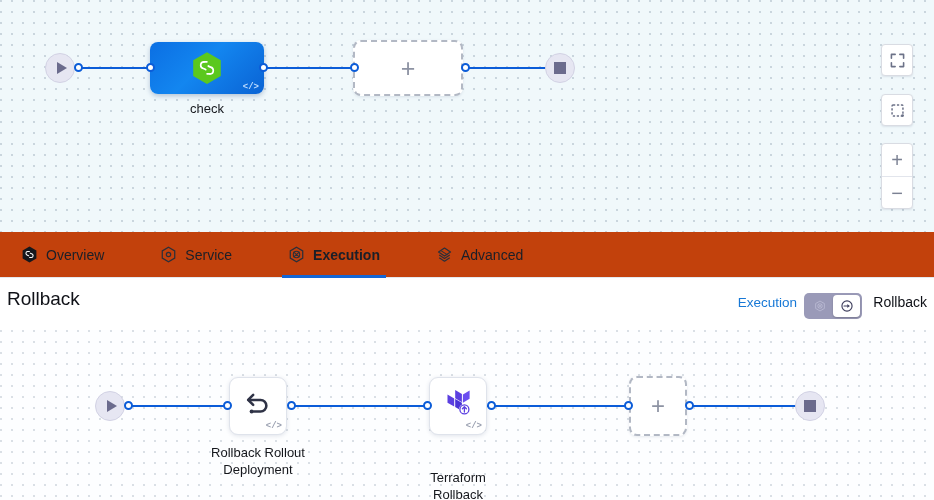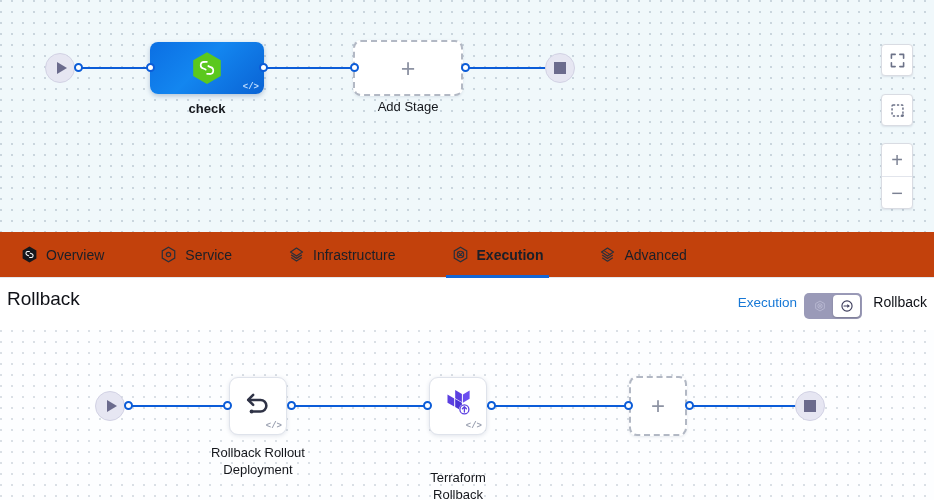--- a/index.html
+++ b/index.html
@@ -181,28 +181,27 @@
     <div class="stage-node" style="left:150px; top:42px;">
       <svg class="hex-green" width="30" height="33" viewBox="0 0 30 33">
         <polygon points="15,0.8 28.8,8.7 28.8,24.5 15,32.4 1.2,24.5 1.2,8.7" fill="#5bc81e"></polygon>
         <path d="M12.1 10.3c-1.9 0-3.4 1.5-3.4 3.4 0 1.6 1.1 2.9 2.6 3.3 1 .25 1.8.6 2.4 1.1M17.9 22.3c1.9 0 3.4-1.5 3.4-3.4 0-1.6-1.1-2.9-2.6-3.3-1-.25-1.8-.6-2.4-1.1" stroke="#ffffff" stroke-width="1.7" fill="none" stroke-linecap="round"></path>
         <path d="M11.9 10.3h3.0M18.1 22.3h-3.0" stroke="#ffffff" stroke-width="1.7" stroke-linecap="round"></path>
       </svg>
       <span class="code-badge" style="color:#bddcff;">&lt;/&gt;</span>
     </div>
     <div class="port" style="left:146px; top:63px;"></div>
     <div class="port" style="left:259px; top:63px;"></div>
-    <div class="node-label" style="left:150px; top:100px; width:114px; font-weight:bold;">check</div>
+    <div class="node-label" style="left:150px; top:100px; width:114px; font-weight:normal;">check</div>
 
     <div class="add-node" style="left:353px; top:40px; width:110px; height:56px;">
       <span class="plus-glyph" style="font-size:25px;">+</span>
     </div>
     <div class="port" style="left:350px; top:63px;"></div>
     <div class="port" style="left:461px; top:63px;"></div>
-    <div class="node-label" style="left:348px; top:98px; width:120px;">Add Stage</div>
 
     <div class="port" style="left:549px; top:63px;"></div>
     <div class="terminal" style="left:545px; top:53px;">
       <div class="stop-sq"></div>
     </div>
 
     <div class="tool-btn" style="left:881px; top:44px;">
       <svg width="15" height="15" viewBox="0 0 16 16">
         <path d="M1.5 5.5V1.5H5.5M10.5 1.5H14.5V5.5M14.5 10.5V14.5H10.5M5.5 14.5H1.5V10.5" stroke="#6c7288" stroke-width="1.7" fill="none" stroke-linecap="round" stroke-linejoin="round"></path>
       </svg>
@@ -232,28 +231,20 @@
     </div>
 
     <div class="tab" style="margin-left:52px;">
       <svg class="tab-icon" viewBox="0 0 18 18">
         <polygon points="9,1.4 15.6,5.2 15.6,12.8 9,16.6 2.4,12.8 2.4,5.2" stroke="#2b2f3a" stroke-width="1.3" fill="none"></polygon>
         <circle cx="9" cy="9" r="2.3" stroke="#2b2f3a" stroke-width="1.3" fill="none"></circle>
       </svg>
       <span>Service</span>
     </div>
 
-    <div class="tab" style="margin-left:52px;">
-      <svg class="tab-icon" viewBox="0 0 18 18">
-        <path d="M9 2.2 15.3 6.4 9 10.6 2.7 6.4z" stroke="#2b2f3a" stroke-width="1.3" fill="none" stroke-linejoin="round"></path>
-        <path d="M3.4 9.4 9 13.1l5.6-3.7" stroke="#2b2f3a" stroke-width="1.3" fill="none" stroke-linejoin="round"></path>
-        <path d="M3.4 12.2 9 15.9l5.6-3.7" stroke="#2b2f3a" stroke-width="1.3" fill="none" stroke-linejoin="round"></path>
-      </svg>
-      <span>Infrastructure</span>
-    </div>
 
     <div class="tab active" style="margin-left:52px;">
       <svg class="tab-icon" viewBox="0 0 18 18">
         <polygon points="9,1.4 15.6,5.2 15.6,12.8 9,16.6 2.4,12.8 2.4,5.2" stroke="#2b2f3a" stroke-width="1.3" fill="none"></polygon>
         <circle cx="9" cy="9" r="3.4" stroke="#2b2f3a" stroke-width="1.2" fill="none"></circle>
         <path d="M5.8 6.2 12.2 11.8M12.2 6.2 5.8 11.8" stroke="#2b2f3a" stroke-width="1.1"></path>
       </svg>
       <span>Execution</span>
     </div>
 

